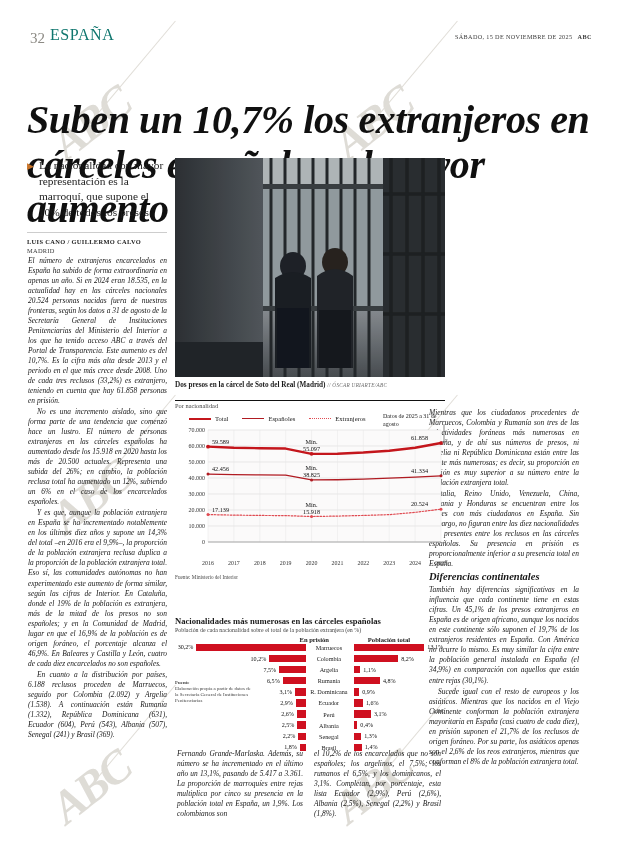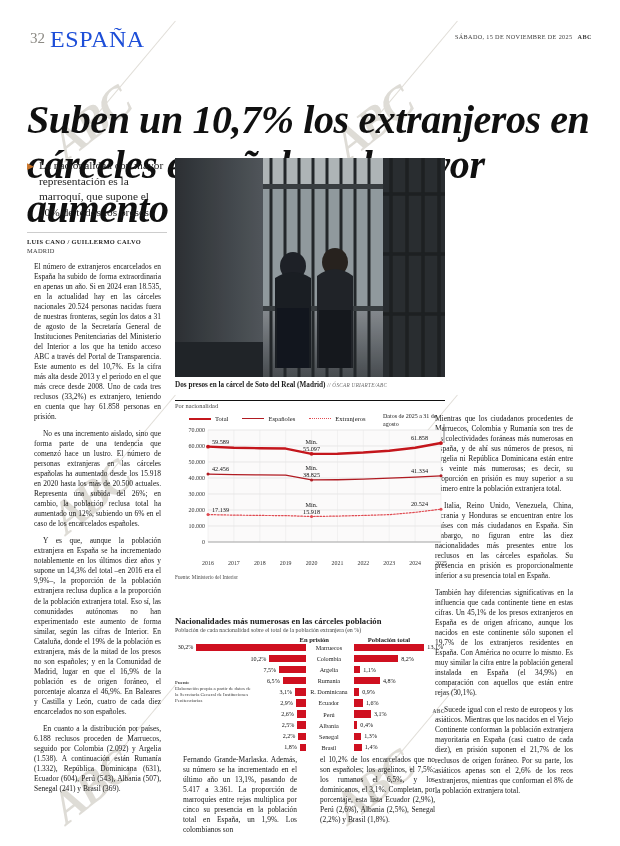--- a/index.html
+++ b/index.html
@@ -15,21 +15,21 @@
 
   
   .wm { position: absolute; color: #d9d6d0; opacity: .85; pointer-events: none;
         font-family: "Liberation Serif", serif; font-style: italic; user-select:none; }
   .wm-big { font-size: 46px; font-weight: 700; letter-spacing: -2px; }
   .wm-line { position:absolute; background:#e0ddd7; height:1.4px; transform-origin: left center; pointer-events:none;}
 
   
   .masthead { position: absolute; top: 26px; left: 0; width: 620px; height: 28px; }
   .folio { position: absolute; left: 30px; top: 4px; font-size: 15px; color: #8c8a84; }
-  .section-name { position: absolute; left: 50px; top: 0px; font-size: 24px; letter-spacing: .6px; color:#1d4ed8;}
+  .section-name { position: absolute; left: 50px; top: 0px; font-size: 16px; letter-spacing: .6px; color:#0f766e;}
   .dateline-top { position: absolute; right: 28px; top: 7px; font-size: 6.2px; letter-spacing: .35px; color: #3a3a3a; }
   .dateline-top .abc { font-weight: 700; margin-left: 5px; letter-spacing:.5px;}
 
   
   .headline { position: absolute; left: 27px; top: 71px; width: 575px;
     font-size: 40px; font-weight: 700; line-height: 1.12; letter-spacing: -0.4px; color: #101010; font-style: italic; }
 
   
   .kicker { position: absolute; left: 27px; top: 158px; width: 140px; }
   .kicker-row { display: flex; gap: 5px; }
@@ -41,21 +41,21 @@
   .byline-city { font-weight: 400; letter-spacing: .3px; display:block; margin-top:2px; color:#3a3a3a;}
 
   
   .photo { position: absolute; left: 175px; top: 158px; width: 270px; height: 219px;
     overflow: hidden; background: #2b2e31; }
   .photo-caption { position: absolute; left: 175px; top: 381px; width: 270px; font-size: 7.2px; font-weight: 700; }
   .photo-credit { font-weight: 400; font-style: italic; font-size: 5.2px; letter-spacing: .3px; color: #6a6a6a; }
 
   
   .col { position: absolute; font-size: 7.45px; line-height: 1.345; text-align: justify; color: #171717; }
-  .col p { margin: 7px; text-indent: 9px; }
+  .col p { margin: 1px; text-indent: 9px; font-style: italic; }
   .col p.first { text-indent: 0; }
   .col-1 { left: 27px; top: 255px; width: 141px; }
   .col-right { left: 428px; top: 407px; width: 152px; }
   .col-bot-1 { left: 176px; top: 748px; width: 128px; }
   .col-bot-2 { left: 313px; top: 748px; width: 129px; }
   .subhead { font-size: 10.5px; font-weight: 700; margin: 7px 0 2px; text-indent: 0 !important; }
 
   
   .graphic { position: absolute; left: 175px; top: 400px; width: 270px; }
   .g-title { font-size: 9.2px; font-weight: 700; color: #111; }
@@ -202,20 +202,21 @@
 <div class="col col-1">
   <p class="first">El número de extranjeros encarcelados en España ha subido de forma extraordinaria en apenas un año. Si en 2024 eran 18.535, en la actualidad hay en las cárceles nacionales 20.524 personas nacidas fuera de nuestras fronteras, según los datos a 31 de agosto de la Secretaría General de Instituciones Penitenciarias del Ministerio del Interior a los que ha tenido acceso ABC a través del Portal de Transparencia. Este aumento es del 10,7%. Es la cifra más alta desde 2013 y el periodo en el que más crece desde 2008. Uno de cada tres reclusos (33,2%) es extranjero, teniendo en cuenta que hay 61.858 personas en prisión.</p>
   <p>No es una incremento aislado, sino que forma parte de una tendencia que comenzó hace un lustro. El número de personas extranjeras en las cárceles españolas ha aumentado desde los 15.918 en 2020 hasta los más de 20.500 actuales. Representa una subida del 26%; en cambio, la población reclusa total ha aumentado un 12%, subiendo un 6% en el caso de los encarcelados españoles.</p>
   <p>Y es que, aunque la población extranjera en España se ha incrementado notablemente en los últimos diez años y supone un 14,3% del total –en 2016 era el 9,9%–, la proporción de la población extranjera reclusa duplica a la proporción de la población extranjera total. Eso sí, las comunidades autónomas no han experimentado este aumento de forma similar, según las cifras de Interior. En Cataluña, donde el 19% de la población es extranjera, más de la mitad de los presos no son españoles; y en la Comunidad de Madrid, lugar en que el 16,9% de la población es de origen foráneo, el porcentaje alcanza el 46,9%. En Baleares y Castilla y León, cuatro de cada diez encarcelados no son españoles.</p>
   <p>En cuanto a la distribución por países, 6.188 reclusos proceden de Marruecos, seguido por Colombia (2.092) y Argelia (1.538). A continuación están Rumanía (1.332), República Dominicana (631), Ecuador (604), Perú (543), Albania (507), Senegal (241) y Brasil (369).</p>
 </div>
 
 <div class="col col-right">
   <p class="first">Mientras que los ciudadanos procedentes de Marruecos, Colombia y Rumanía son tres de las colectividades foráneas más numerosas en España, y de ahí sus números de presos, ni Argelia ni República Dominicana están entre las veinte más numerosas; es decir, su proporción en prisión es muy superior a su número entre la población extranjera total.</p>
   <p>Italia, Reino Unido, Venezuela, China, Ucrania y Honduras se encuentran entre los países con más ciudadanos en España. Sin embargo, no figuran entre las diez nacionalidades más presentes entre los reclusos en las cárceles españolas. Su presencia en prisión es proporcionalmente inferior a su presencia total en España.</p>
+  <p class="subhead">Diferencias continentales</p>
   <p class="first">También hay diferencias significativas en la influencia que cada continente tiene en estas cifras. Un 45,1% de los presos extranjeros en España es de origen africano, aunque los nacidos en este continente sólo suponen el 19,7% de los extranjeros residentes en España. Con América no ocurre lo mismo. Es muy similar la cifra entre la población general instalada en España (el 34,9%) en comparación con aquellos que están entre rejas (30,1%).</p>
   <p>Sucede igual con el resto de europeos y los asiáticos. Mientras que los nacidos en el Viejo Continente conforman la población extranjera mayoritaria en España (casi cuatro de cada diez), en prisión suponen el 21,7% de los reclusos de origen foráneo. Por su parte, los asiáticos apenas son el 2,6% de los reos extranjeros, mientras que conforman el 8% de la población extranjera total.</p>
 </div>
 
 <div class="col col-bot-1">
   <p class="first">Fernando Grande-Marlaska. Además, su número se ha incrementado en el último año un 13,1%, pasando de 5.417 a 3.361. La proporción de marroquíes entre rejas multiplica por cinco su presencia en la población total en España, un 1,9%. Los colombianos son</p>
 </div>
 <div class="col col-bot-2">
   <p class="first">el 10,2% de los encarcelados que no son españoles; los argelinos, el 7,5%; los rumanos el 6,5%, y los dominicanos, el 3,1%. Completan, por porcentaje, esta lista Ecuador (2,9%), Perú (2,6%), Albania (2,5%), Senegal (2,2%) y Brasil (1,8%).</p>
 </div>
@@ -320,21 +321,21 @@
       <div class="xlab" style="left: 162.444px; top: 0px;">2021</div>
       <div class="xlab" style="left: 188.333px; top: 0px;">2022</div>
       <div class="xlab" style="left: 214.222px; top: 0px;">2023</div>
       <div class="xlab" style="left: 240.111px; top: 0px;">2024</div>
       <div class="xlab" style="left: 266px; top: 0px;">2025</div>
     </div>
   <div class="src">Fuente: Ministerio del Interior</div>
 </div>
 
 <div class="bars">
-  <div class="b-title">Nacionalidades más numerosas en las cárceles población</div>
+  <div class="b-title">Nacionalidades más numerosas en las cárceles españolas</div>
   <div class="b-sub">Población de cada nacionalidad sobre el total de la población extranjera (en %)</div>
   <div class="b-heads">
     <div class="b-h-left">En prisión</div>
     <div style="width:0"></div>
     <div class="b-h-right">Población total</div>
   </div>
   <div id="bar-rows">
       <div class="b-row">
         <div class="b-left">
           <span class="pct">30,2%</span>

